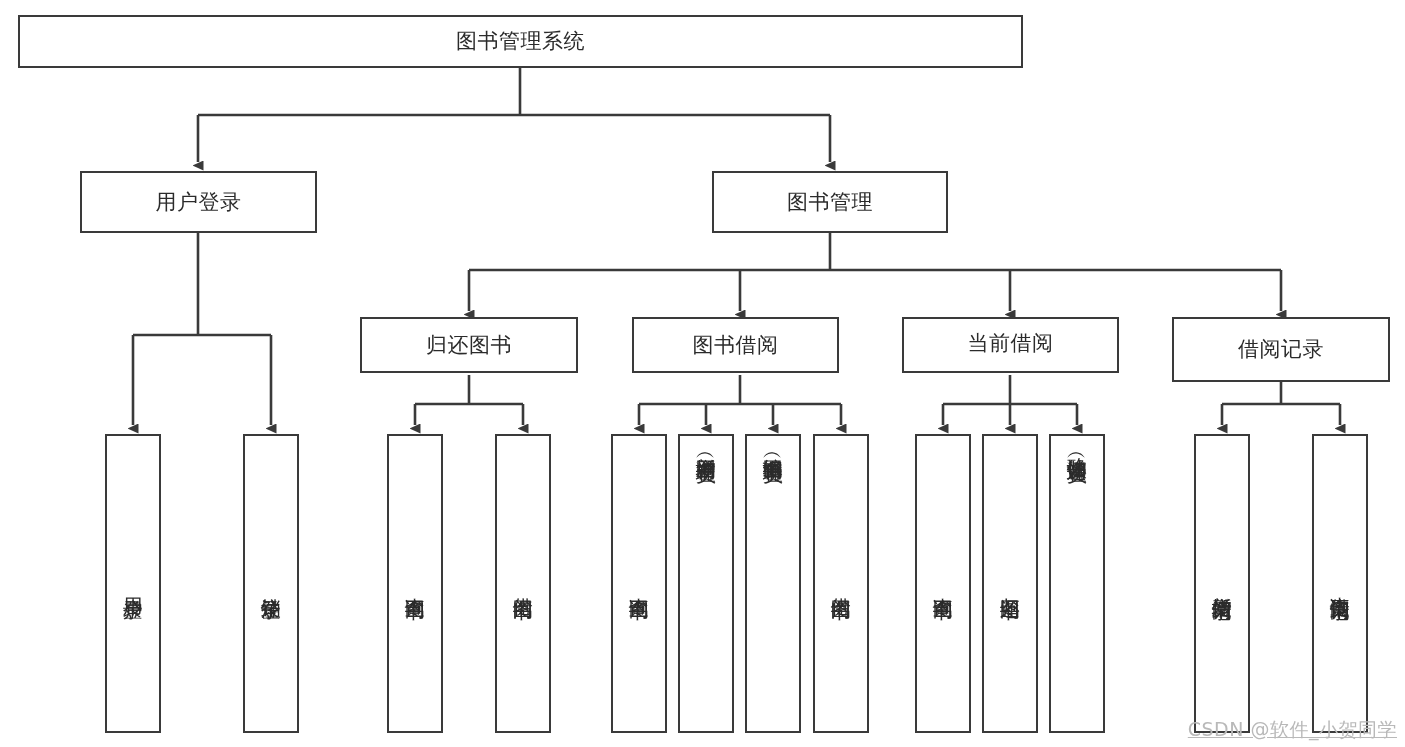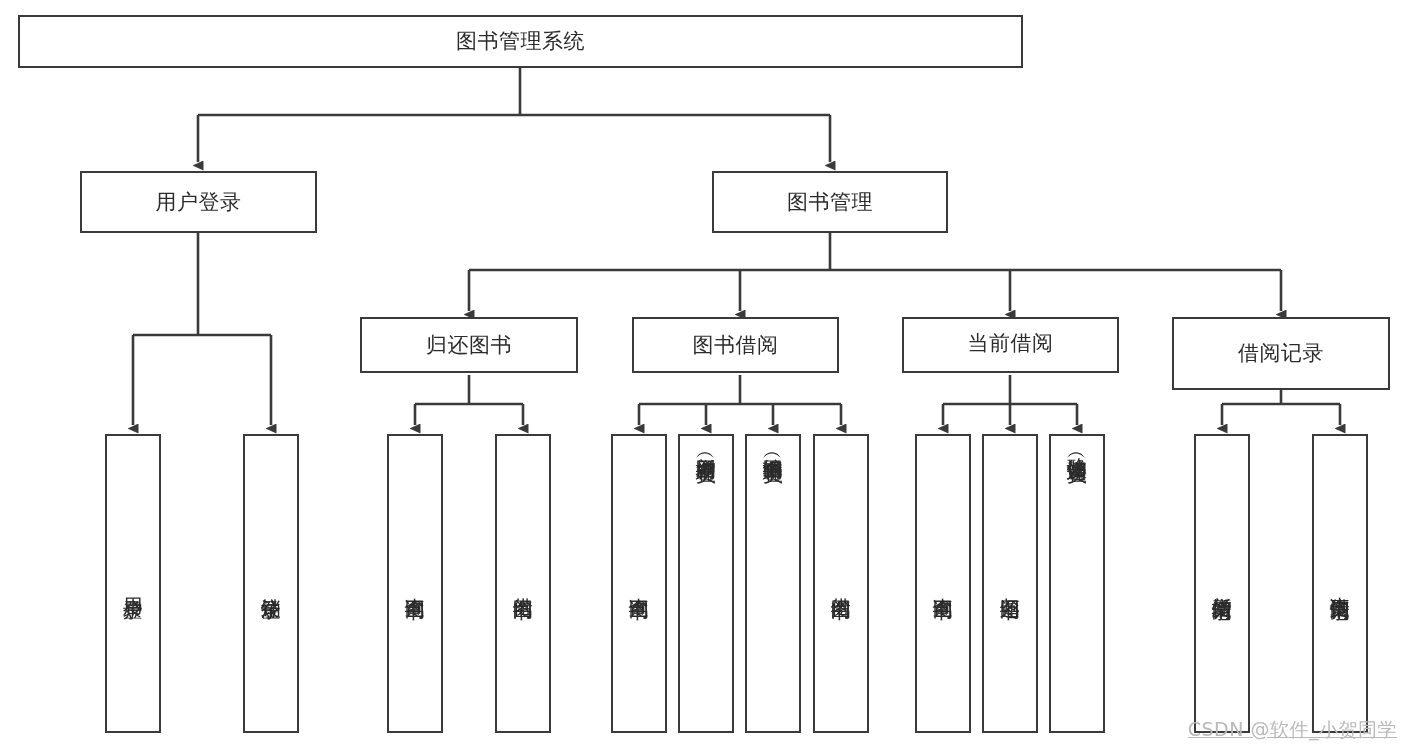--- a/index.html
+++ b/index.html
@@ -143,21 +143,21 @@
 
   <div class="node tier2" style="left:360px; top:317px; width:218px; height:56px;">
     <span class="node-label">归还图书</span>
   </div>
   <div class="node tier2" style="left:632px; top:317px; width:207px; height:56px;">
     <span class="node-label">图书借阅</span>
   </div>
   <div class="node tier2" style="left:902px; top:317px; width:217px; height:56px;font-family:Liberation Mono, monospace;">
     <span class="node-label">当前借阅</span>
   </div>
-  <div class="node tier2" style="left:1172px; top:317px; width:218px; height:73px;align-items:center;">
+  <div class="node tier2" style="left:1172px; top:317px; width:218px; height:65px;align-items:center;">
     <span class="node-label">借阅记录</span>
   </div>
 
   <div class="node leaf centered" style="left:105px; top:434px; width:56px; height:299px;">
     <span class="node-label">用户登录</span>
   </div>
   <div class="node leaf centered" style="left:243px; top:434px; width:56px; height:299px;">
     <span class="node-label">注销登录</span>
   </div>
 

